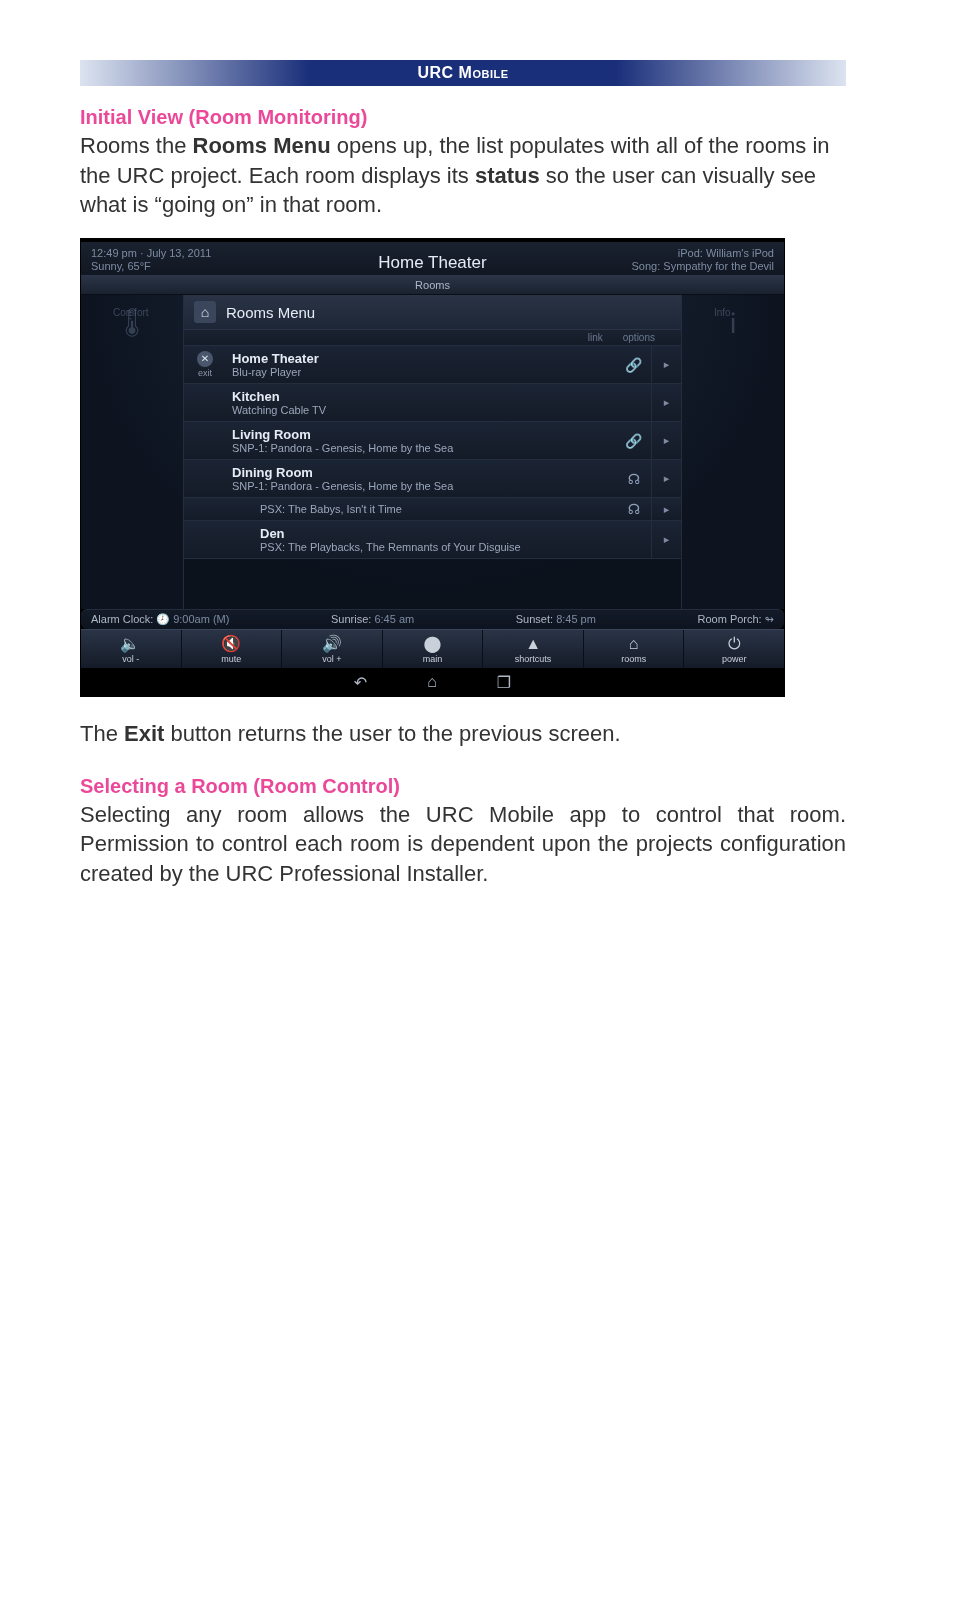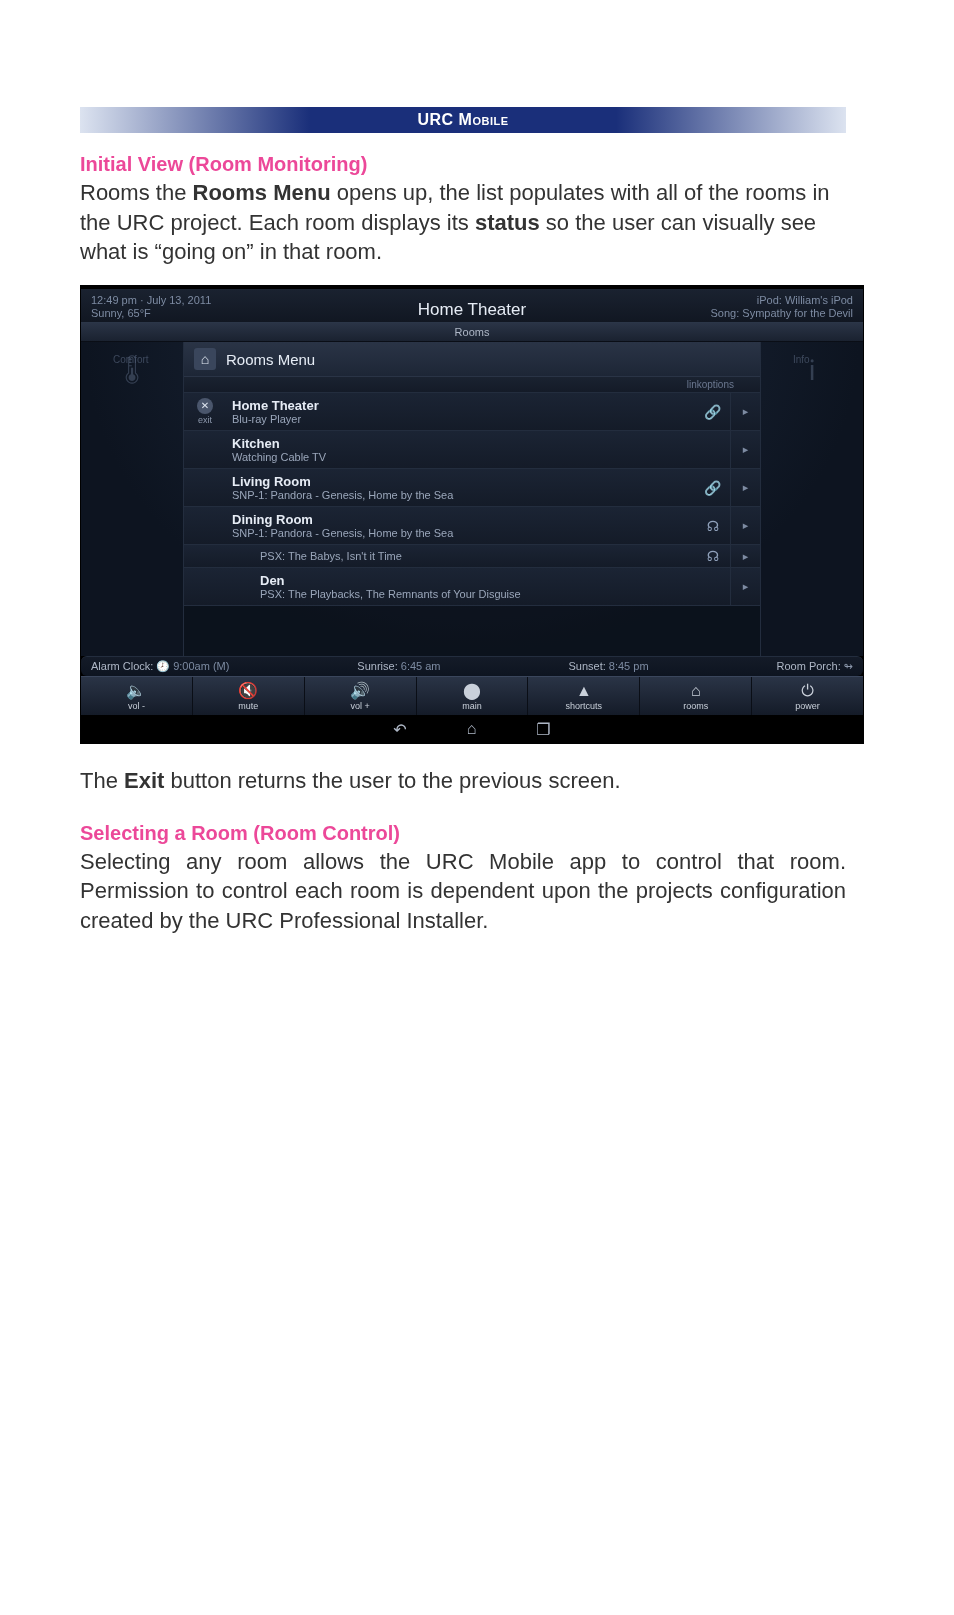--- a/index.html
+++ b/index.html
@@ -5,21 +5,20 @@
   * { box-sizing: border-box; margin: 0; padding: 0; }
   body {
     font-family: "Optima", "Segoe UI", sans-serif;
     background: #fff;
     width: 954px;
     margin: 0 auto;
     color: #222;
   }
   .page {
     padding: 60px 108px 40px 80px;
-    margin-top: 47px;
   }
   .header-bar {
     height: 26px;
     background: linear-gradient(to right, #dce3f0 0%, #1a2f7a 30%, #1a2f7a 70%, #dce3f0 100%);
     color: #fff;
     text-align: center;
     font-size: 16px;
     line-height: 26px;
     font-weight: 600;
     letter-spacing: 0.5px;
@@ -35,21 +34,21 @@
   h3.section {
     font-size: 20px;
     font-weight: 700;
     margin-bottom: 2px;
     color: #ec4899;
   }
   .gap { height: 26px; }
 
   
   .shot {
-    width: 784px;
+    width: 705px;
     margin: 18px 0 22px 0;
     background: #000;
     border: 1px solid #000;
     font-family: "Segoe UI", Arial, sans-serif;
     color: #c9d0da;
     font-size: 12px;
   }
   .shot .topbar {
     display: flex;
     align-items: flex-end;
@@ -118,21 +117,21 @@
     padding: 6px 10px;
     border-bottom: 1px solid #2a3446;
     background: linear-gradient(#2a3446,#1d2636);
   }
   .shot .menu-head .house {
     width:22px;height:22px;background:#3a465c;border-radius:3px;
     display:flex;align-items:center;justify-content:center;color:#dfe6f0;font-size:14px;
   }
   .shot .menu-head .title { font-size:15px; color:#e6ecf5; }
   .shot .col-heads {
-    display:flex; justify-content:flex-end; 
+    display:flex; justify-content:flex-end; gap:20px;
     font-size:10px; color:#6b7890;
     padding: 2px 26px 2px 0;
     background: linear-gradient(#1a2230,#141b28);
     border-bottom:1px solid #232d3e;
   }
   .shot .rows { }
   .shot .row {
     display:flex; align-items:center;
     border-bottom:1px solid #232d3e;
     background: linear-gradient(#1b2434,#141b28);

